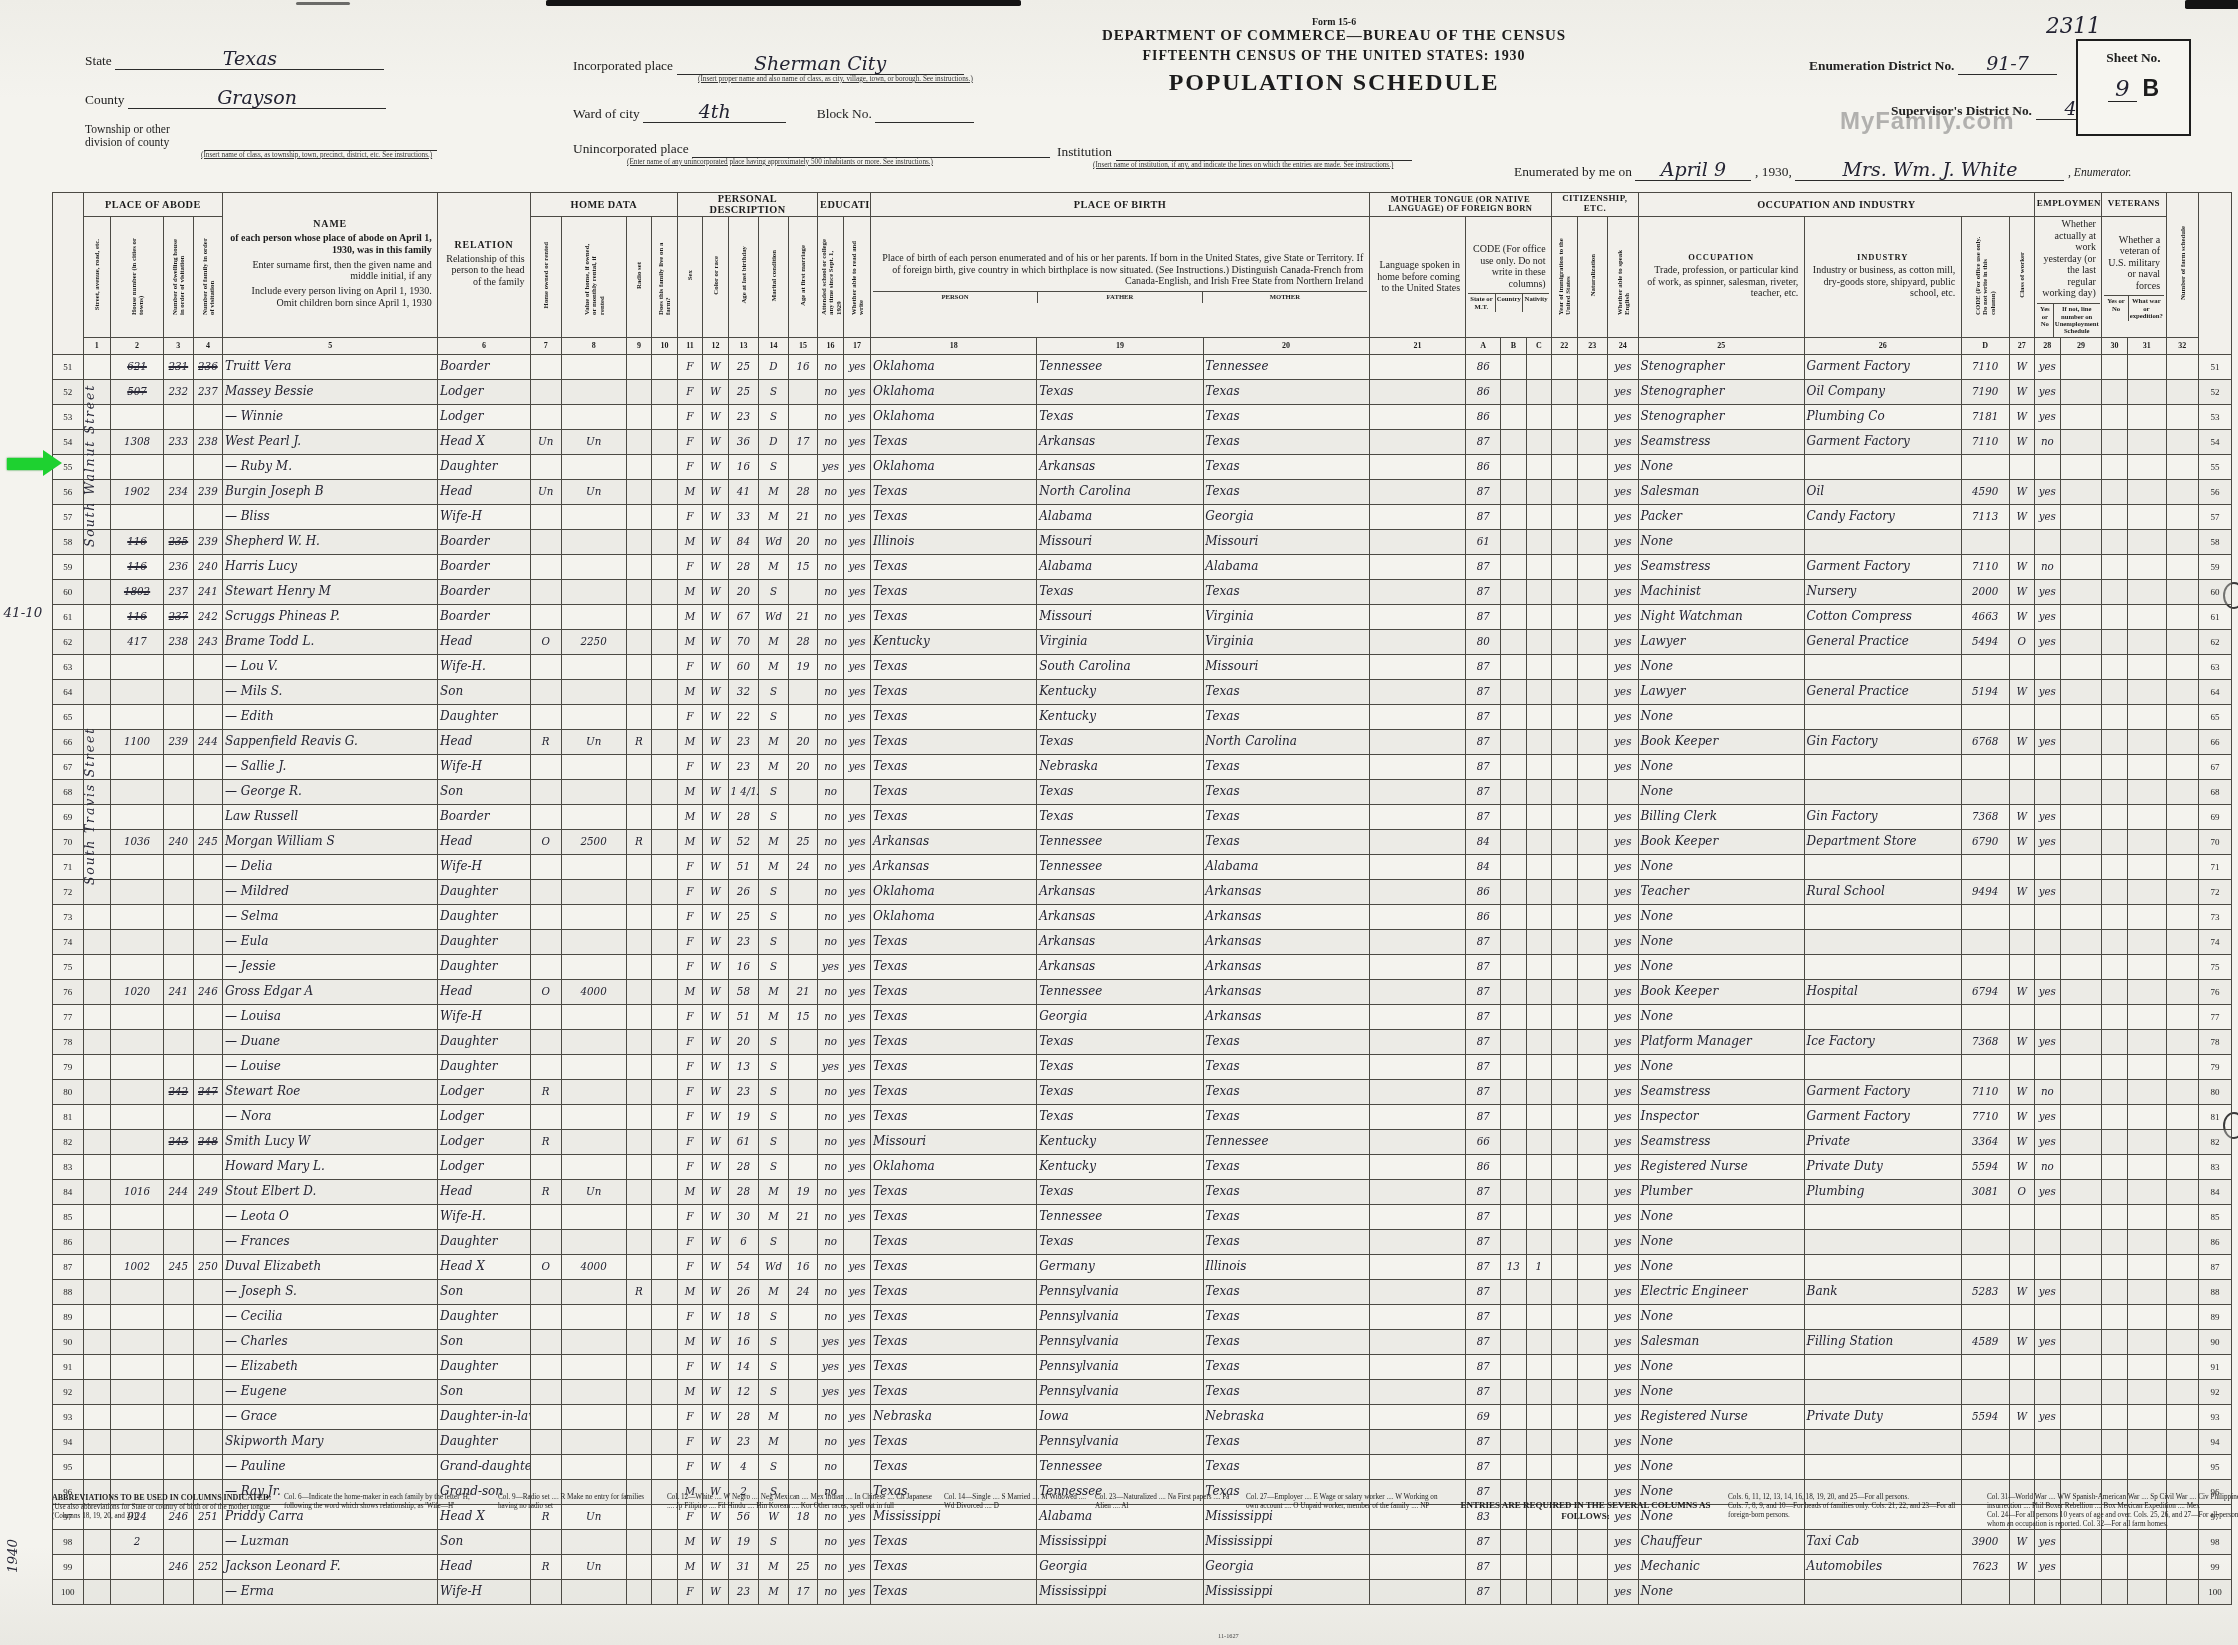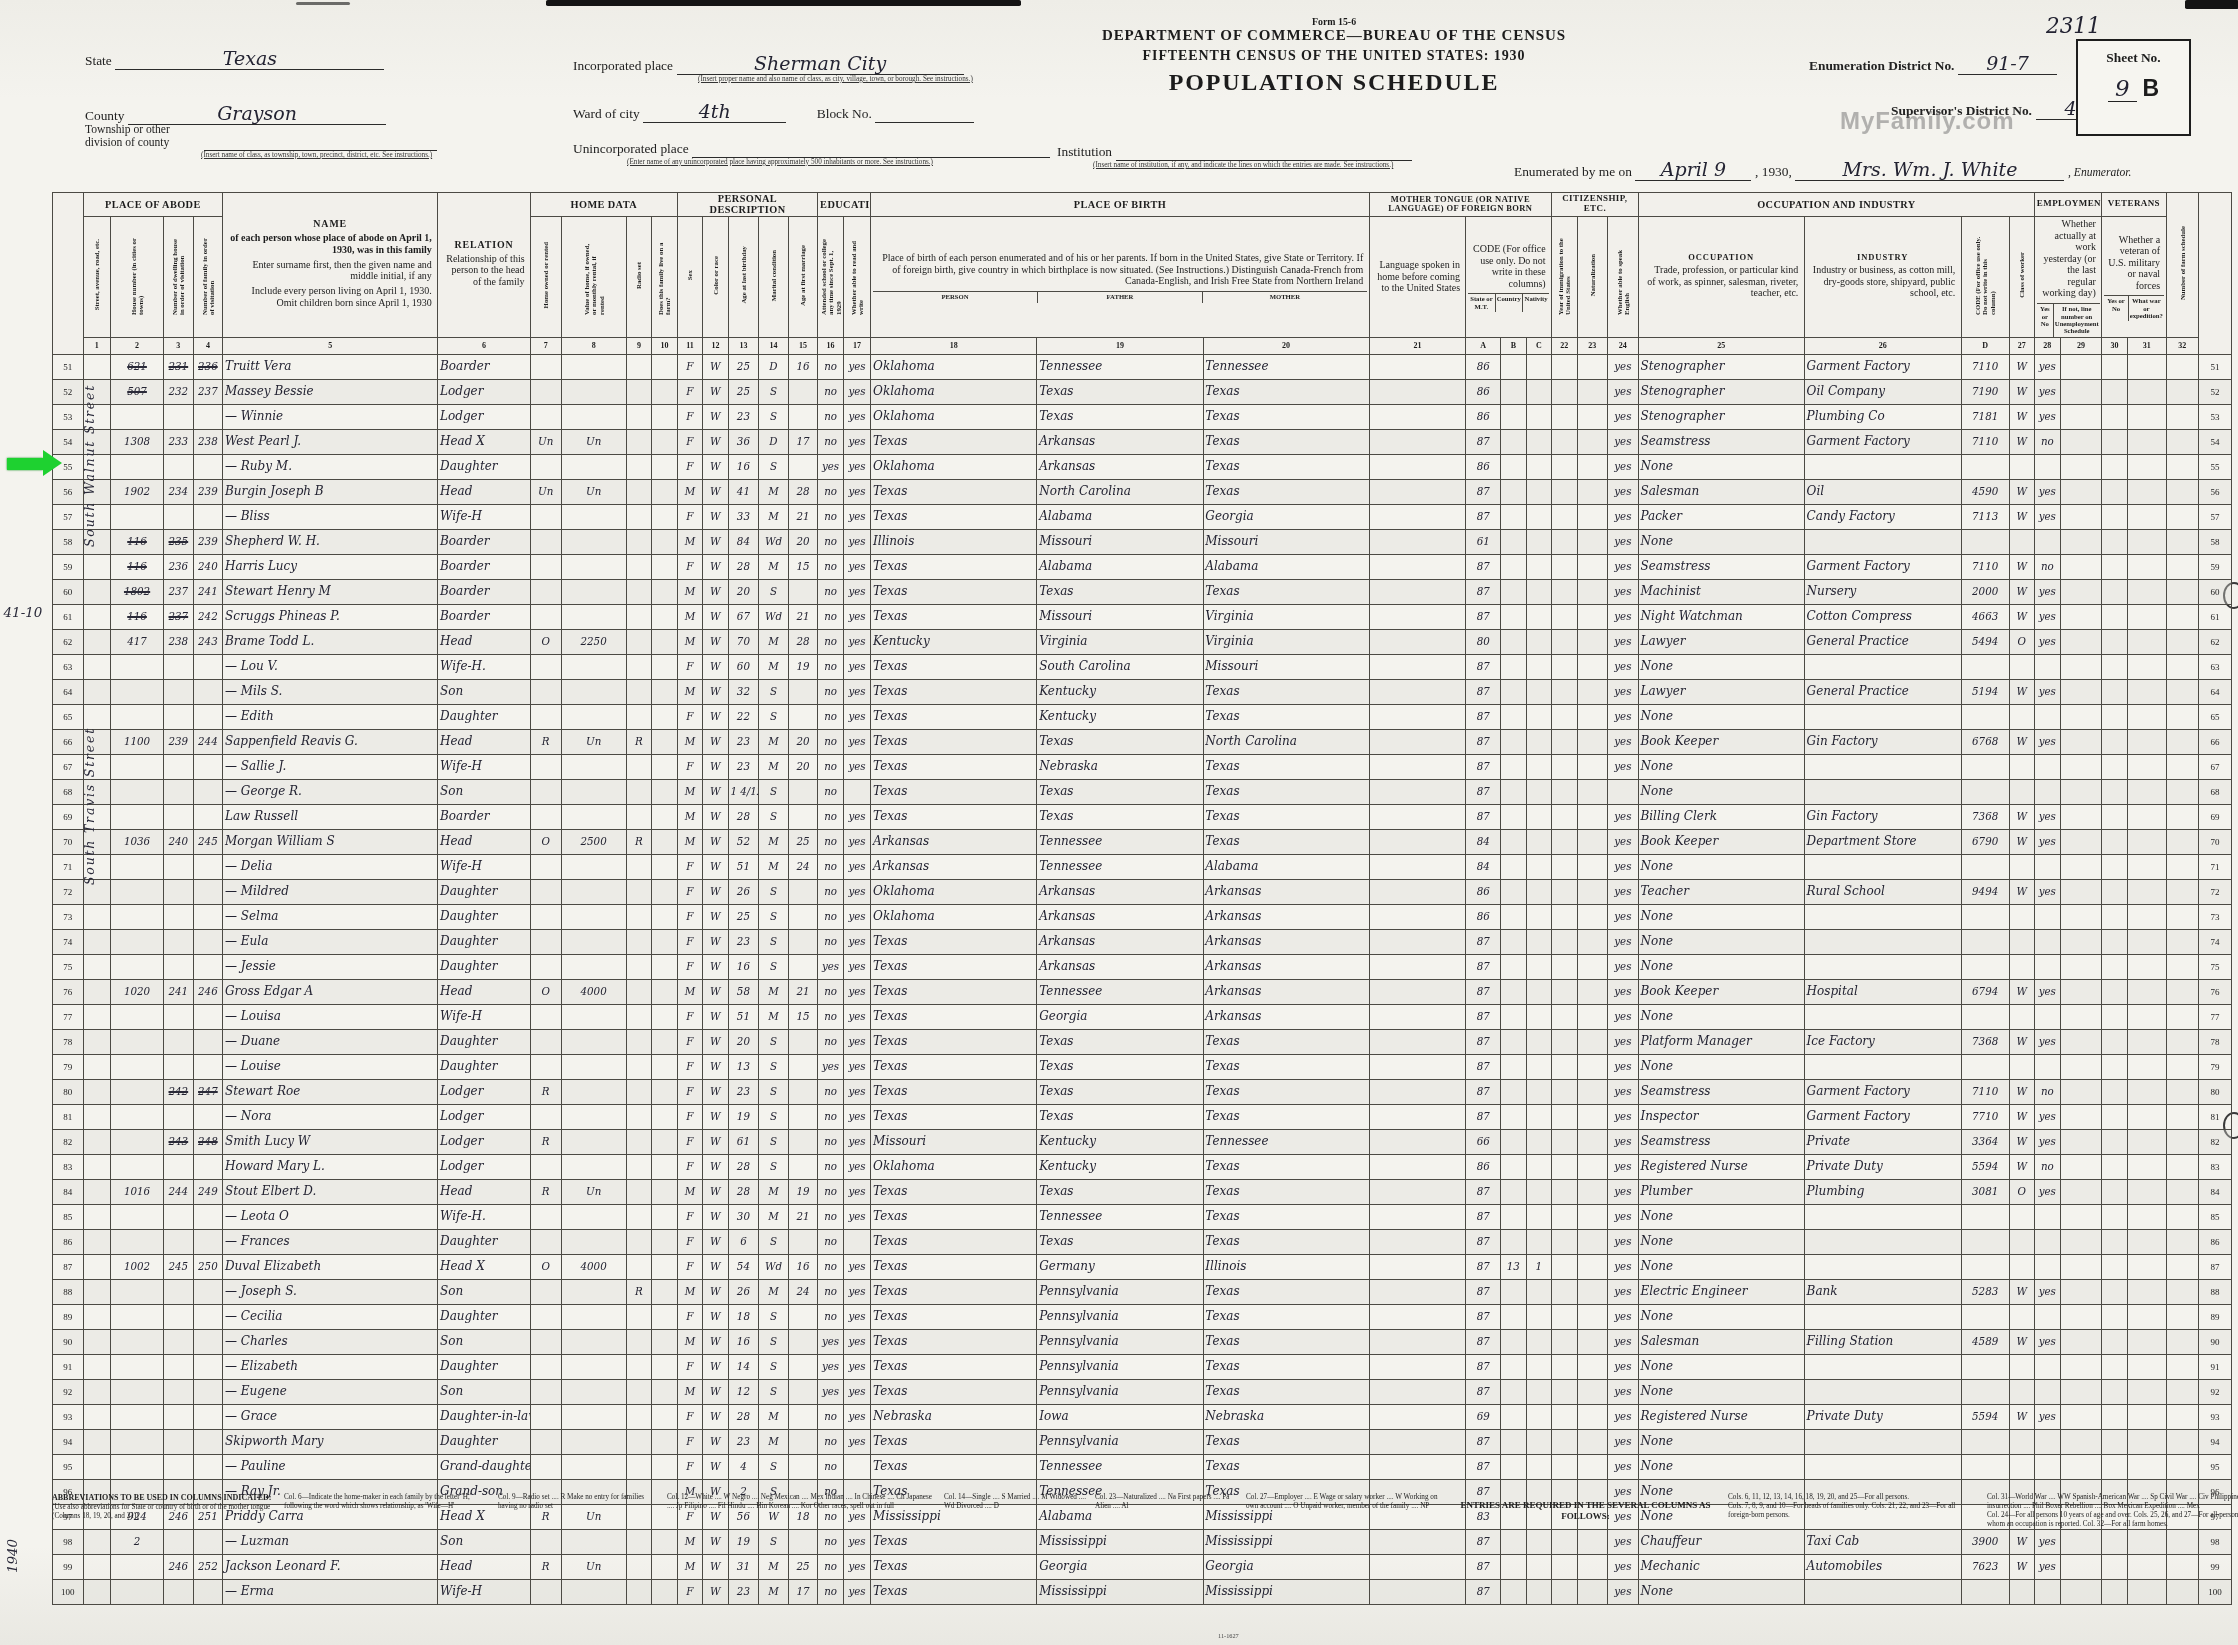--- a/index.html
+++ b/index.html
@@ -102,21 +102,21 @@
   <div class="t-form">Form 15-6</div>
   <div class="t-dept">DEPARTMENT OF COMMERCE—BUREAU OF THE CENSUS</div>
   <div class="t-census">FIFTEENTH CENSUS OF THE UNITED STATES: 1930</div>
   <div class="t-sched">POPULATION SCHEDULE</div>
 </div>
 
 <div class="abs" style="left:85px;top:47px;">
   <span class="plabel">State</span>
   <span class="blank" style="width:269px;"><span class="hw hw-lg">Texas</span></span>
 </div>
-<div class="abs" style="left:85px;top:102px;">
+<div class="abs" style="left:85px;top:86px;">
   <span class="plabel">County</span>
   <span class="blank" style="width:258px;"><span class="hw hw-lg">Grayson</span></span>
 </div>
 <div class="abs" style="left:85px;top:124px;width:502px;">
   <span class="plabel" style="display:inline-block;width:115px;font-size:11.6px;line-height:1.1;">Township or other division of county</span>
   <span class="blank" style="width:233px;">&nbsp;</span>
   <div class="pnote" style="margin-left:116px;">(Insert name of class, as township, town, precinct, district, etc.  See instructions.)</div>
 </div>
 
 <div class="abs" style="left:573px;top:52px;">

